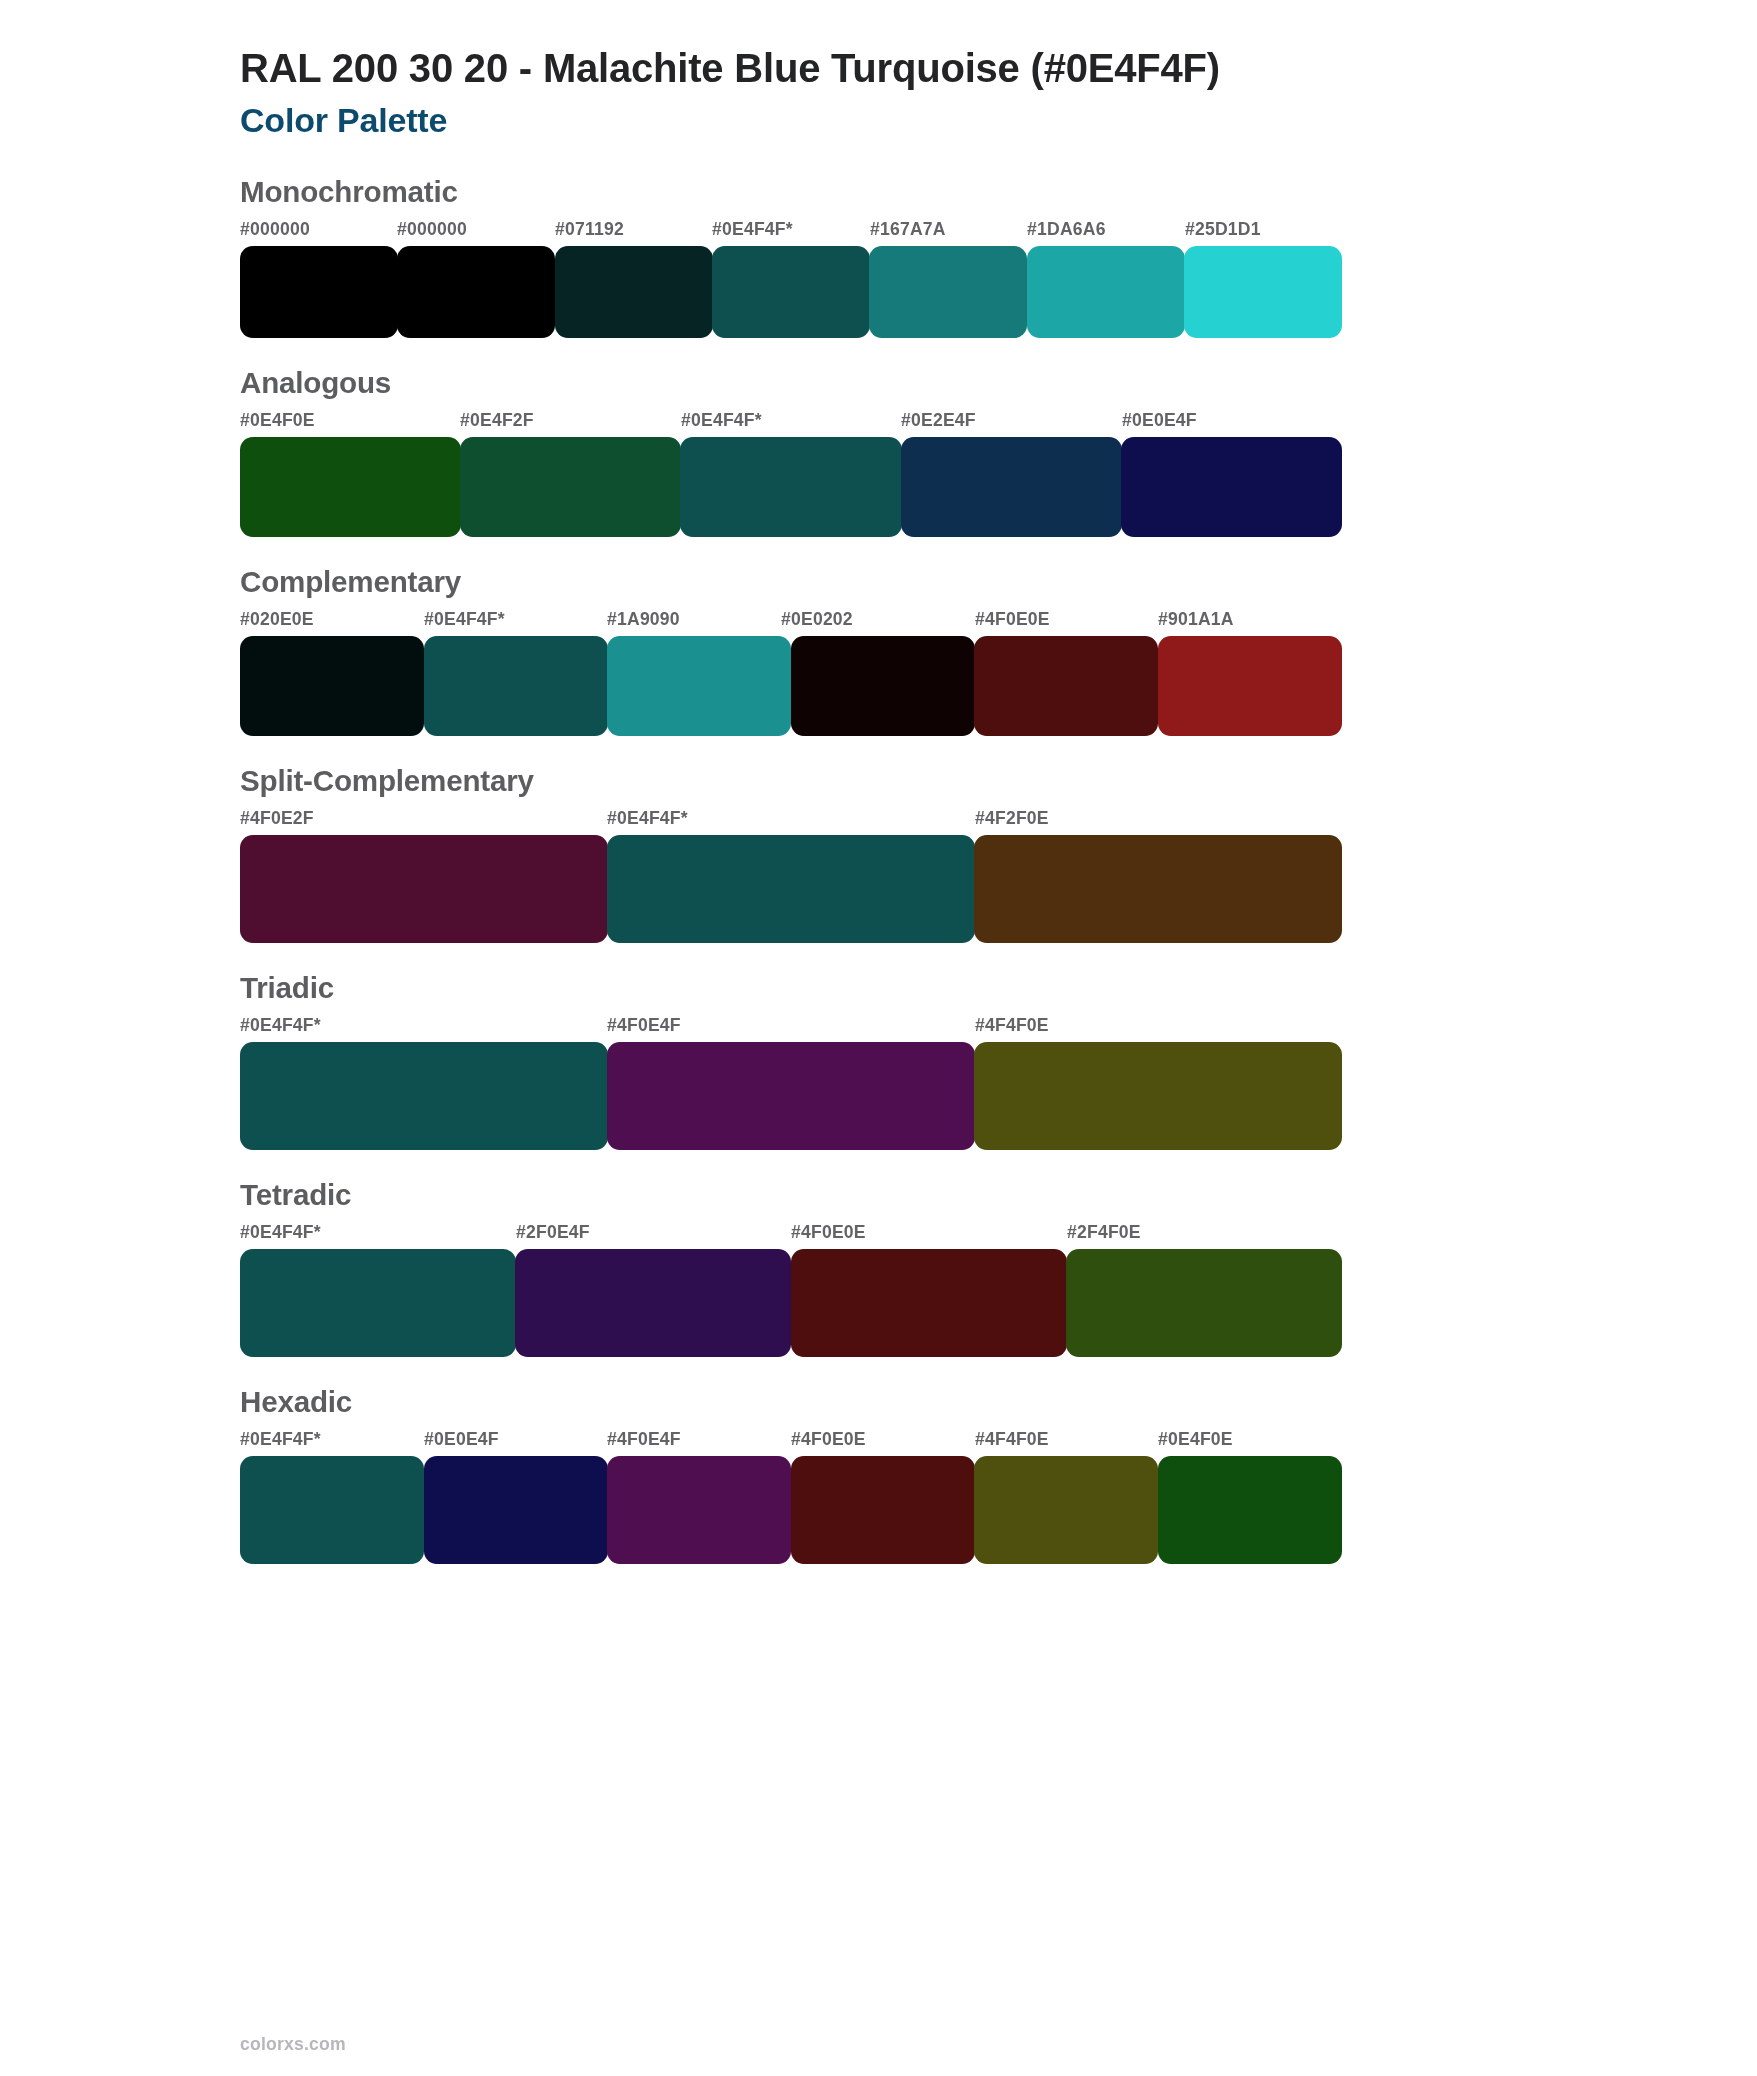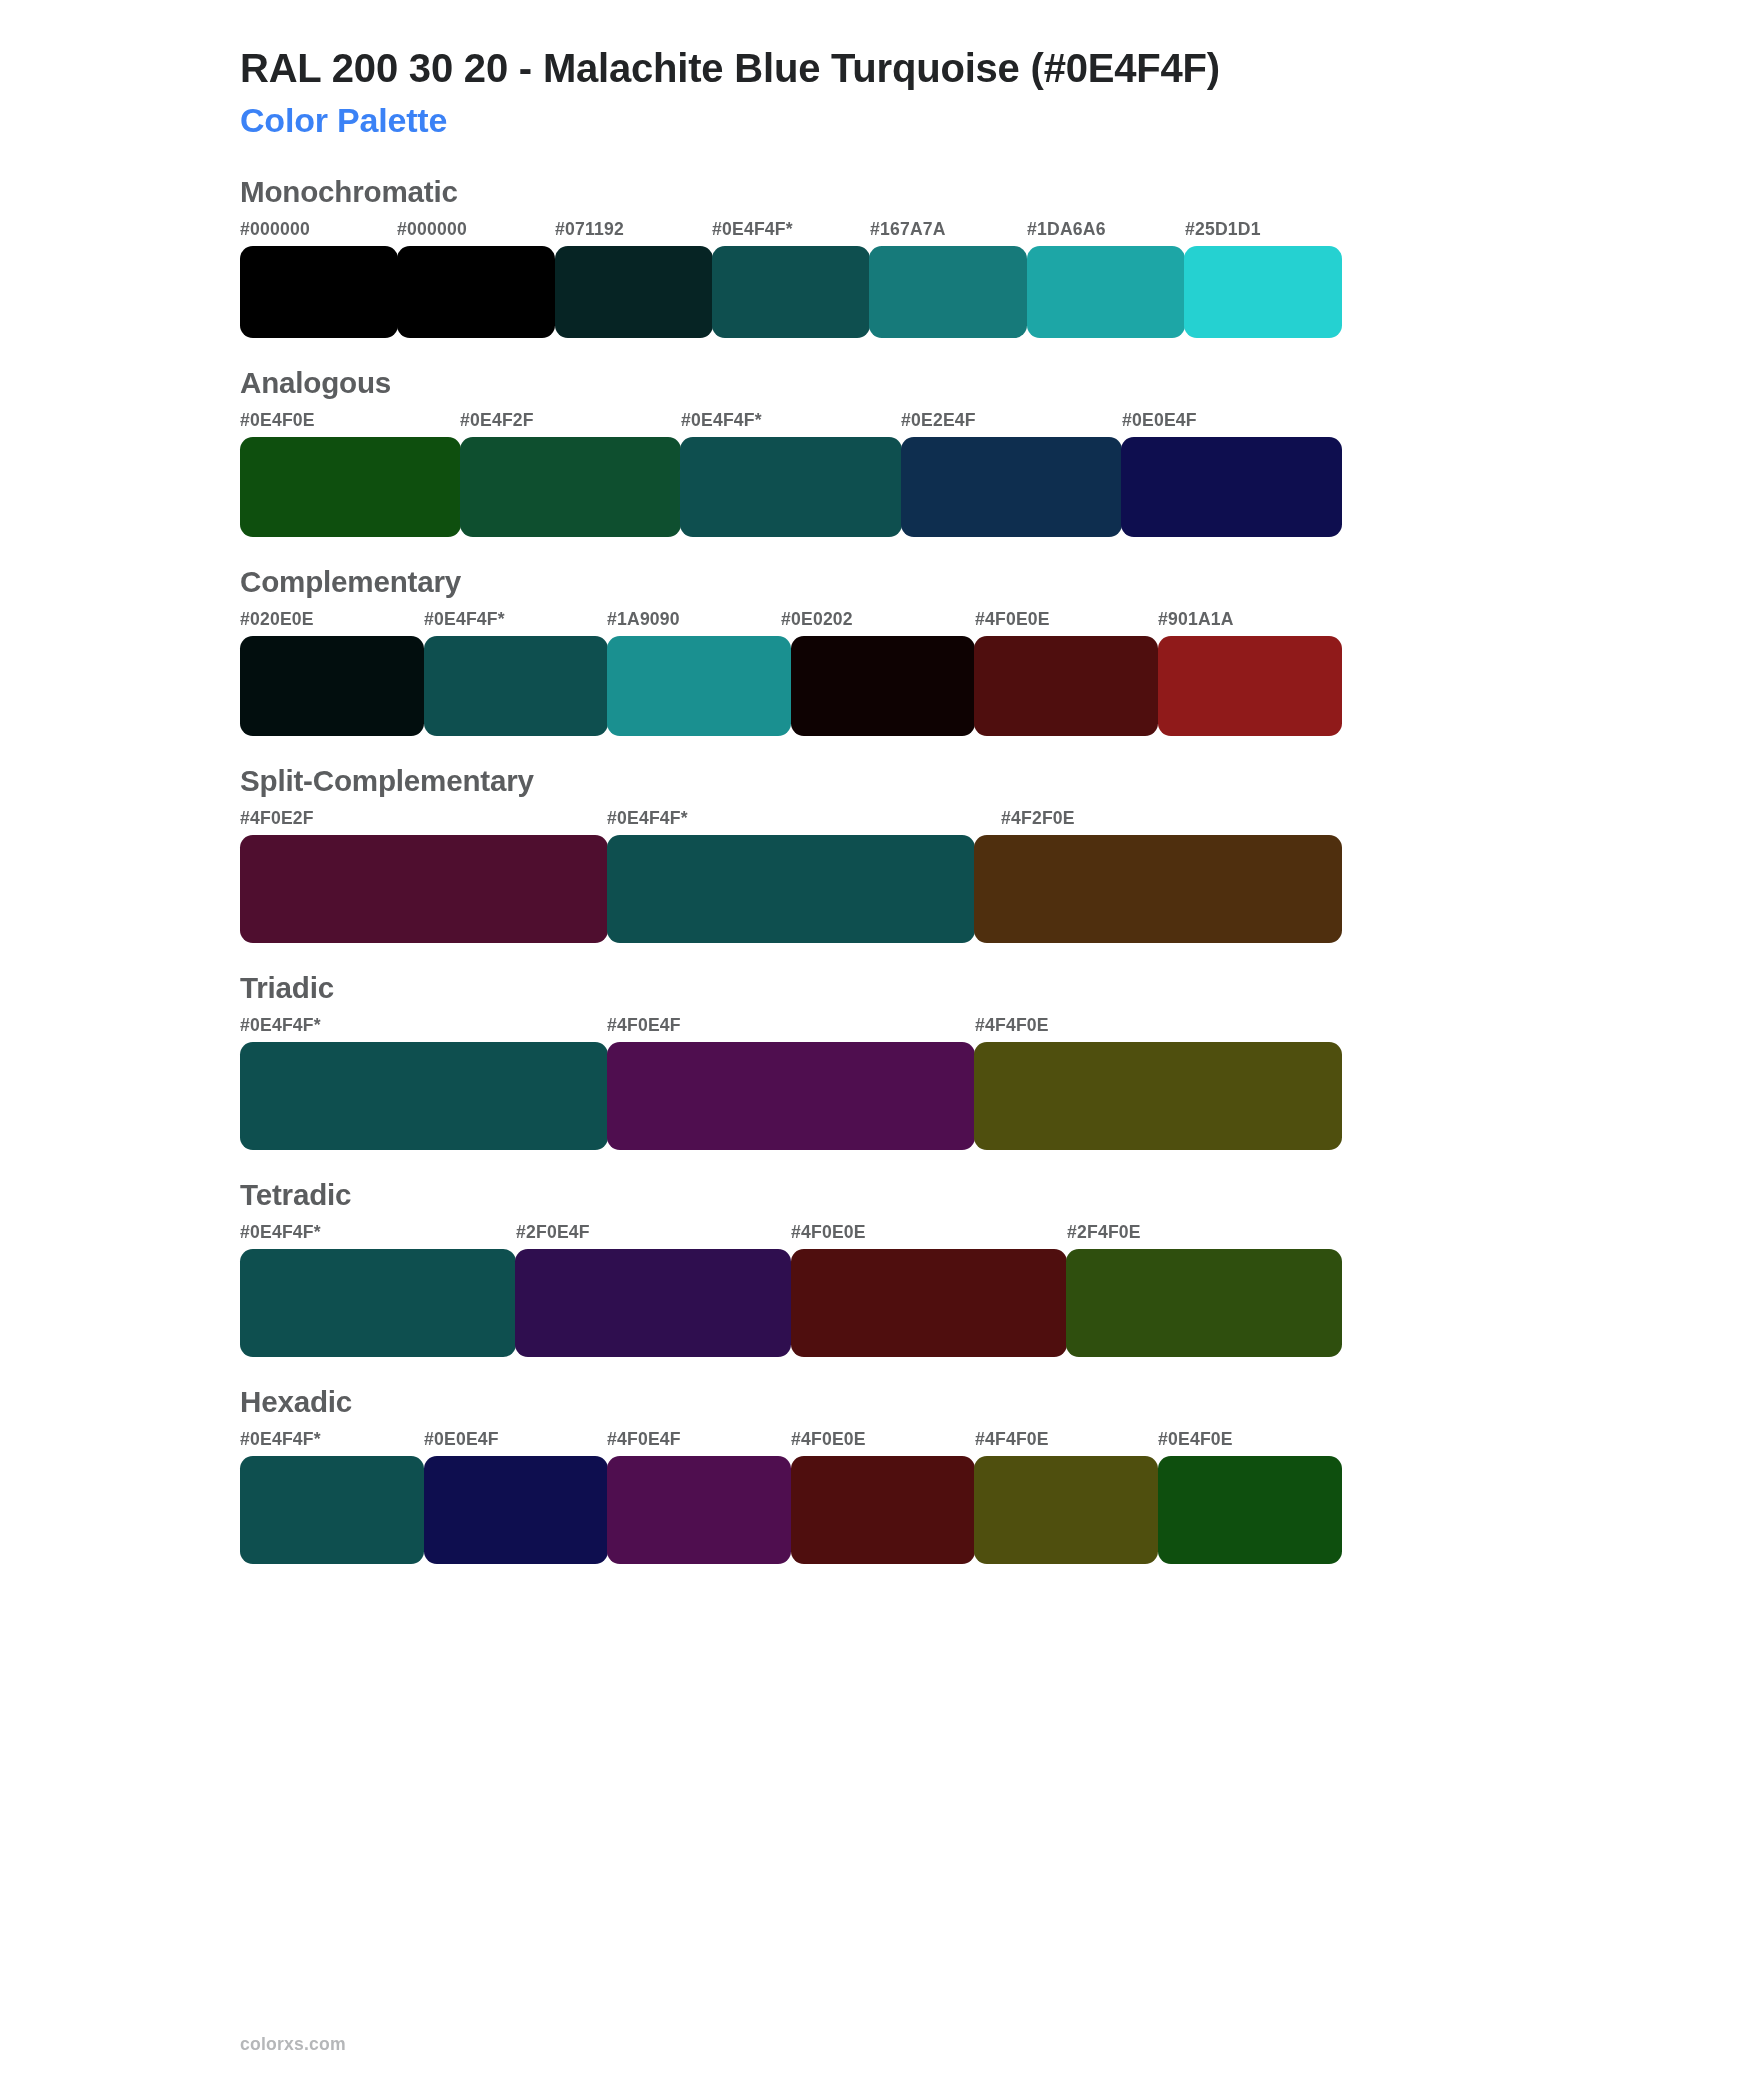--- a/index.html
+++ b/index.html
@@ -35,21 +35,21 @@
     font-weight: bold;
     color: #222426;
     letter-spacing: -0.2px;
     line-height: 1.12;
     margin: 0;
     white-space: nowrap;
   }
   .title-sub {
     font-size: 34px;
     font-weight: bold;
-    color: #3b82f6;
+    color: #0c4a6e;
     letter-spacing: -0.2px;
     line-height: 1.2;
     margin: 9.6px 0 0 0;
   }
 
   
   .sections {
     position: absolute;
     left: 0;
     top: 174px;
@@ -181,21 +181,21 @@
           <div class="swatch" title="#0E0202" style="background: rgb(14, 2, 2); z-index: 4;"></div>
           <div class="swatch" title="#4F0E0E" style="background: rgb(79, 14, 14); z-index: 5;"></div>
           <div class="swatch" title="#901A1A" style="background: rgb(144, 26, 26); z-index: 6;"></div>
         </div>
       </div>
       <div class="section">
         <div class="section-title">Split-Complementary</div>
         <div class="labels-row">
           <span class="swatch-label" style="left: 0px;">#4F0E2F</span>
           <span class="swatch-label" style="left: 367px;">#0E4F4F*</span>
-          <span class="swatch-label" style="left: 761px;">#4F2F0E</span>
+          <span class="swatch-label" style="left: 735px;">#4F2F0E</span>
         </div>
         <div class="bar bar-split">
           <div class="swatch" title="#4F0E2F" style="background: rgb(79, 14, 47); z-index: 1;"></div>
           <div class="swatch" title="#0E4F4F*" style="background: rgb(14, 79, 79); z-index: 2;"></div>
           <div class="swatch" title="#4F2F0E" style="background: rgb(79, 47, 14); z-index: 3;"></div>
         </div>
       </div>
       <div class="section">
         <div class="section-title">Triadic</div>
         <div class="labels-row">

